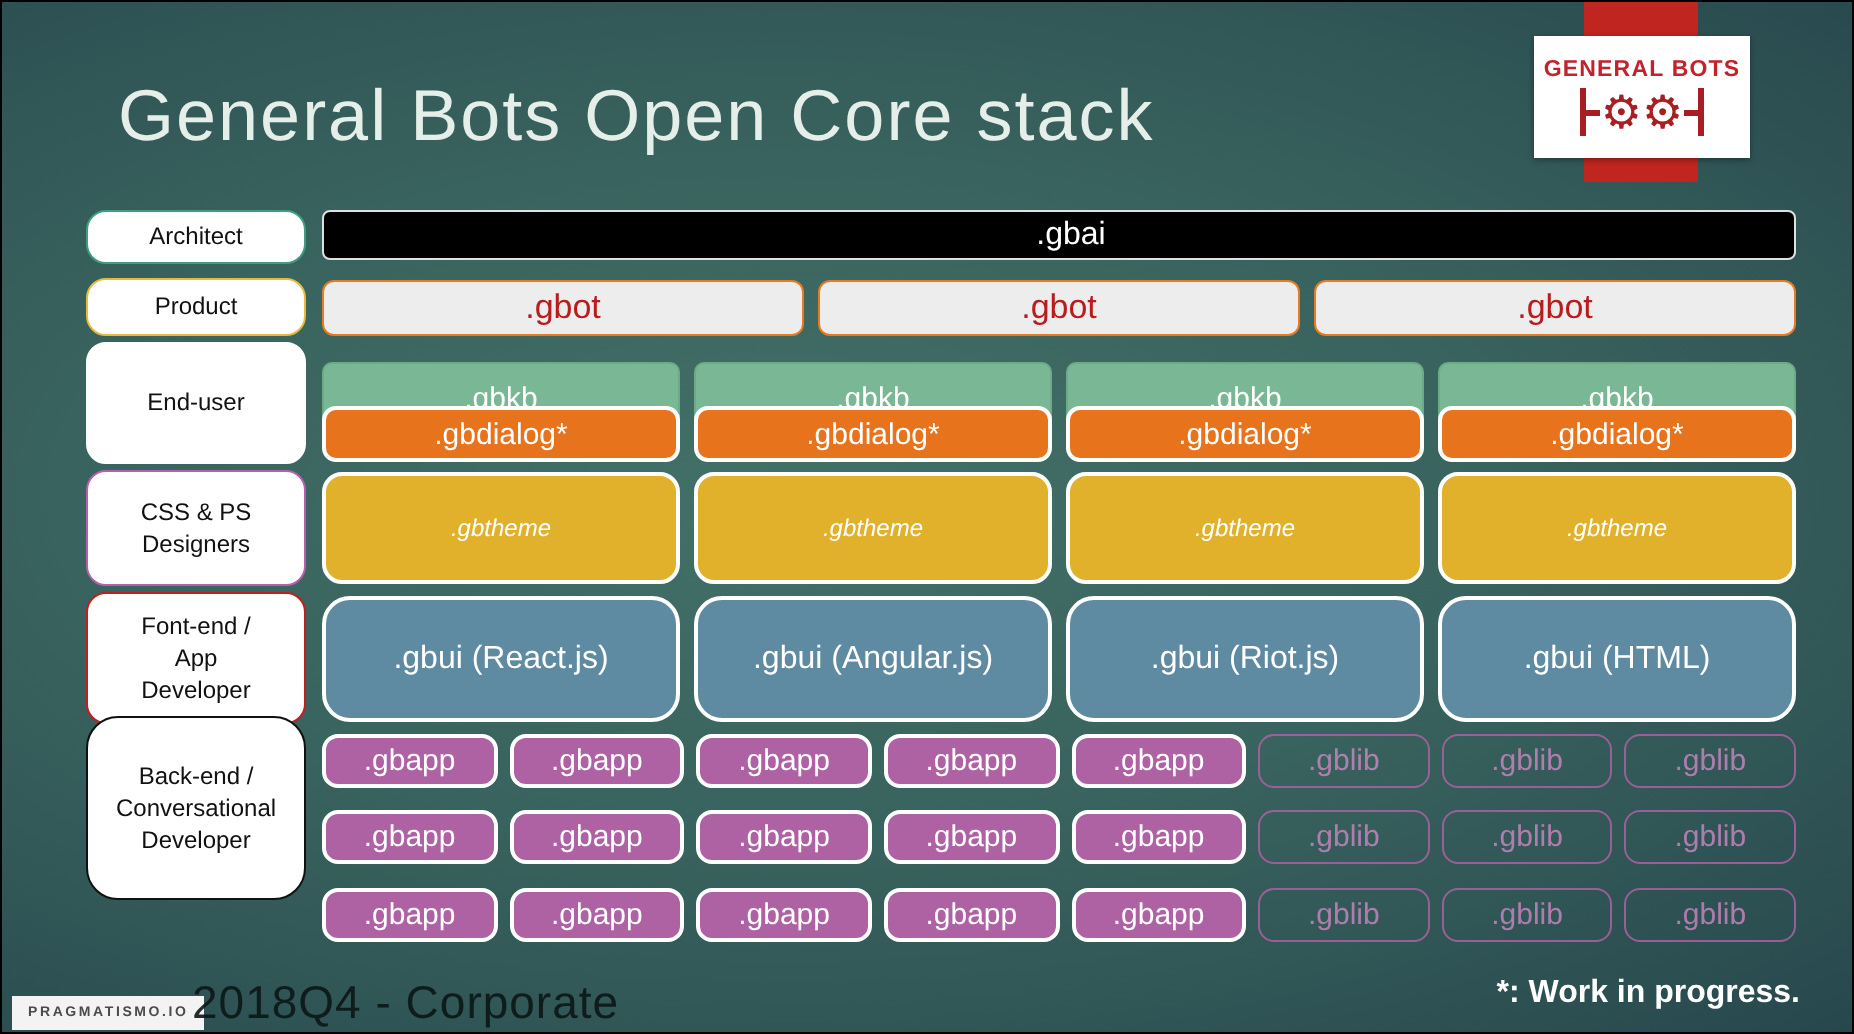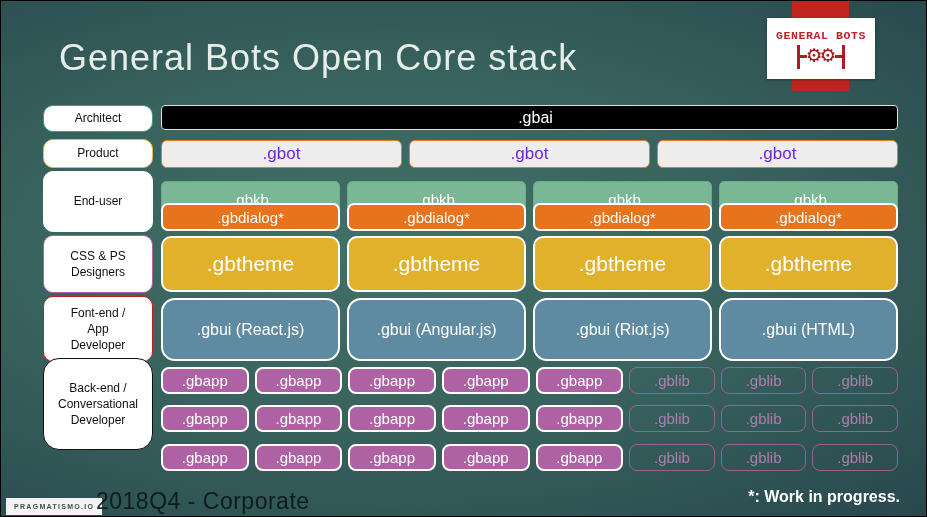--- a/index.html
+++ b/index.html
@@ -19,21 +19,21 @@
     position:absolute; left:58px; top:36px;
     font-size:36px; font-weight:400; letter-spacing:1px;
     color:#e6eeea;
   }
 
   
   .logo-stripe { position:absolute; left:791px; top:0; width:57px; height:90px; background:#c0251f; }
   .logo-card {
     position:absolute; left:766px; top:17px; width:108px; height:61px;
     background:#fff; display:flex; flex-direction:column; align-items:center;
-    justify-content:center; gap:3px; box-shadow:0 1px 3px rgba(0,0,0,.35);font-family:Liberation Mono, monospace;
+    justify-content:center; gap:3px; box-shadow:0 1px 3px rgba(0,0,0,.35);
   }
   .logo-brand { color:#c3212b; font-weight:bold; font-size:11.5px; letter-spacing:.6px; }
   .logo-gears { display:flex; align-items:center; color:#a91e22; }
   .logo-gears .vbar { width:3px; height:24px; background:#a91e22; }
   .logo-gears .hstub { width:7px; height:3px; background:#a91e22; }
   .logo-gears .gear { font-size:23px; line-height:23px; }
 
   
   .role {
     position:absolute; left:42px; width:110px;
@@ -42,24 +42,24 @@
     font-size:12px; color:#111; padding:2px 22px; line-height:1.35;
   }
 
   
   .grid-row { position:absolute; left:160px; width:737px; display:flex; gap:7px; }
   .box {
     flex:1; display:flex; align-items:center; justify-content:center;
     font-size:15px; color:#fff; border-radius:6px; white-space:nowrap;
   }
   .gbai  { background:#000; border:1.5px solid #e0e0e0; border-radius:4px; font-size:16px;padding-left:12px; }
-  .gbot  { background:#ededed; border:1.5px solid #e87a24; color:#6d28d9; font-size:17px; }
+  .gbot  { background:#ededed; border:1.5px solid #e87a24; color:#b91c1c; font-size:17px; }
   .gbkb  { background:#7ab795; border:1px solid #6cab87; border-radius:5px; }
   .gbdialog { background:#e8731d; border:2px solid #fff; border-radius:7px; }
-  .gbtheme  { background:#e2b12b; border:2px solid #fff; border-radius:10px; font-size:21px; }
+  .gbtheme  { background:#e2b12b; border:2px solid #fff; border-radius:10px; font-size:12px;font-style:italic; }
   .gbui     { background:#5e8ba1; border:2px solid #fff; border-radius:14px; font-size:16px; }
   .gbapp { background:#ae62a4; border:2px solid #fff; border-radius:8px; }
   .gblib {
     background:transparent; border:1.5px solid rgba(172,98,162,.85);
     border-radius:8px; color:rgba(205,135,195,.8);
   }
   .backend-row { gap:6px; }
 
   
   .prag-badge {

